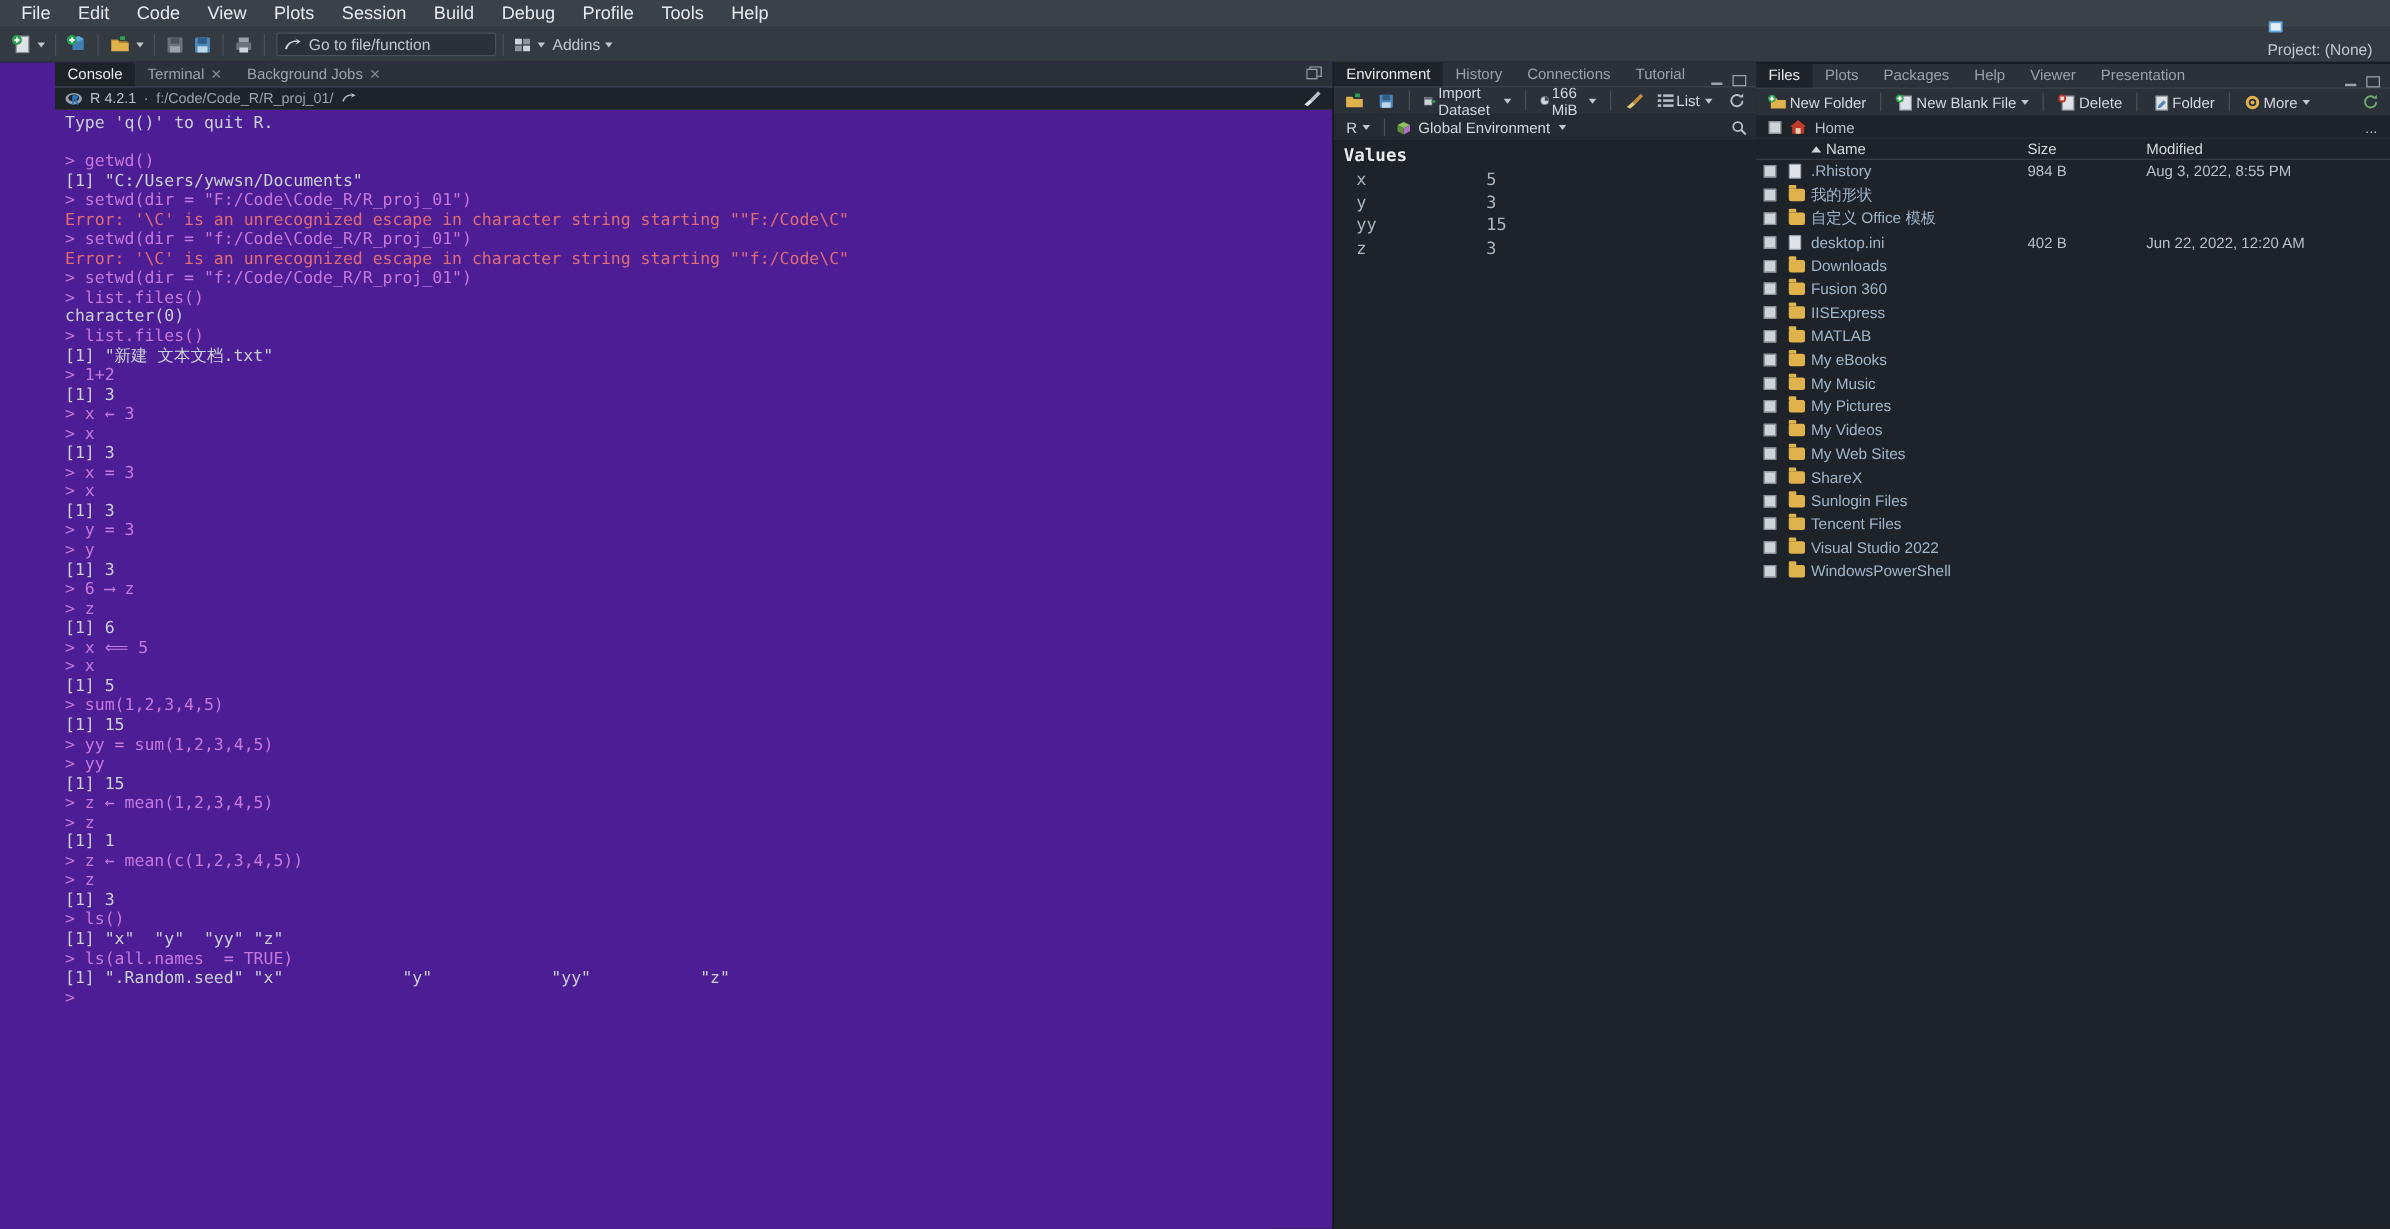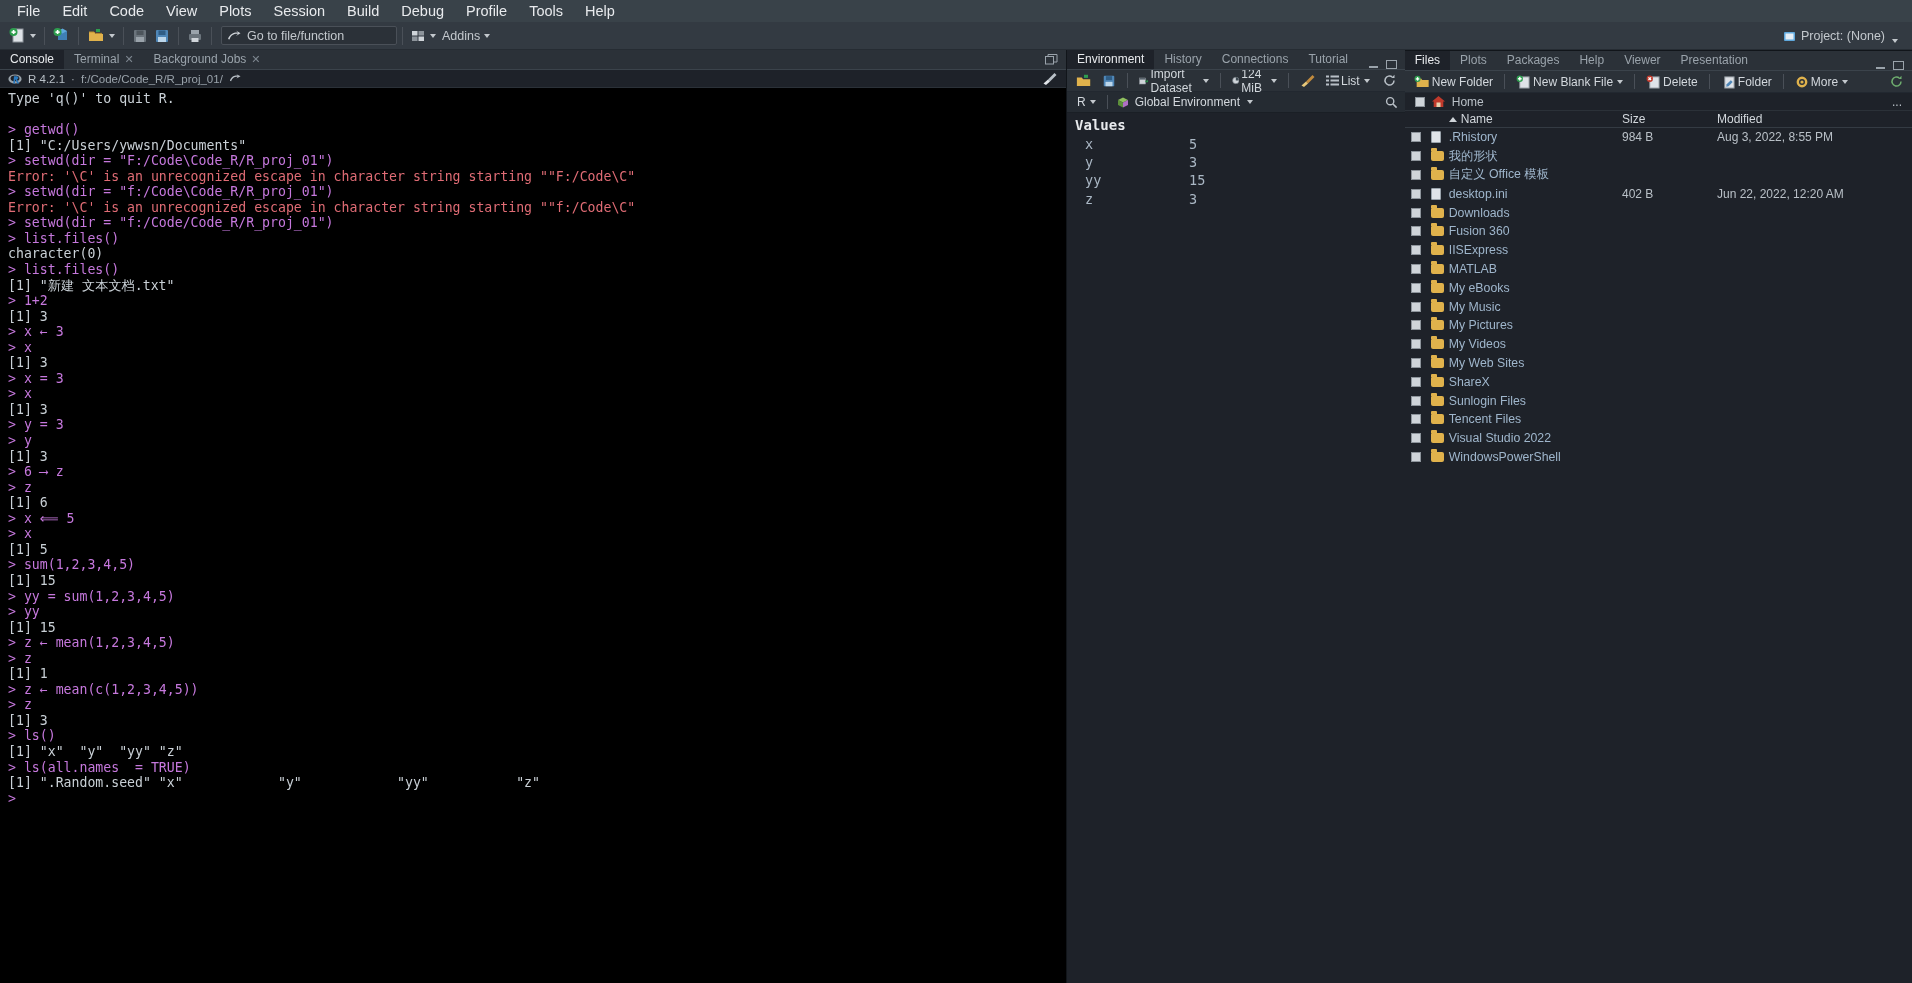--- a/index.html
+++ b/index.html
@@ -41,33 +41,33 @@
     border-top: 4px solid #c3c8cd;
   }
   .gotofile {
     display: flex; align-items: center; gap: 6px;
     background: #2b3138; border: 1px solid #4a5058;
     border-radius: 2px; height: 19px;
     padding: 0 8px 0 5px; margin-left: 4px; min-width: 176px;
   }
   .gotofile span { color: #c3c8cd; font-size: 12.5px; }
   #toolbar-right {
-    margin-left: auto; display: flex; align-items: flex-end;
-    gap: 5px; padding-right: 8px;
+    margin-left: auto; display: flex; align-items: flex-start;
+    gap: 5px; padding-right: 8px; flex-direction: column;
   }
   #toolbar-right span { color: #c3c8cd; font-size: 12.5px; }
 
   
   #main { flex: 1; display: flex; min-height: 0; }
 
   
   #left-pane {
     width: 1066px; flex: 0 0 1066px;
     display: flex; flex-direction: column;
-    background: #000000; min-height: 0;
+    background: #4c1d95; min-height: 0; padding-left: 44px;
   }
   .pane-tabbar {
     height: 20px; background: #2b3138;
     display: flex; align-items: flex-end;
     border-bottom: 1px solid #3b434b;
     flex: 0 0 20px; position: relative;
   }
   .pane-tab {
     font-size: 12px; color: #9aa3ab;
     padding: 2px 10px 3px 10px; cursor: default;
@@ -383,21 +383,21 @@
           </svg>
           <span class="lbl">Import Dataset</span>
           <div class="caret"></div>
         </div>
         <div class="sep"></div>
         <div class="tb-btn">
           <svg width="13" height="13" viewBox="0 0 13 13">
             <circle cx="6.5" cy="6.5" r="5.5" fill="#cfd4d9" stroke="#6b747c"></circle>
             <path d="M6.5 6.5 L6.5 1 A5.5 5.5 0 0 1 11.5 6.5 Z" fill="#3d4850"></path>
           </svg>
-          <span class="lbl">124 MiB</span>
+          <span class="lbl">166 MiB</span>
           <div class="caret"></div>
         </div>
         <div class="sep"></div>
         <div class="tb-btn">
           <svg width="16" height="14" viewBox="0 0 16 14">
             <path d="M12.5 1 L14.5 3 L8 9.5 L6 7.5 Z" fill="#c28b3e"></path>
             <path d="M6 7.5 L8 9.5 L4 13 L1.5 11.5 Z" fill="#e8c87a"></path>
           </svg>
         </div>
         <div class="pt-right">

